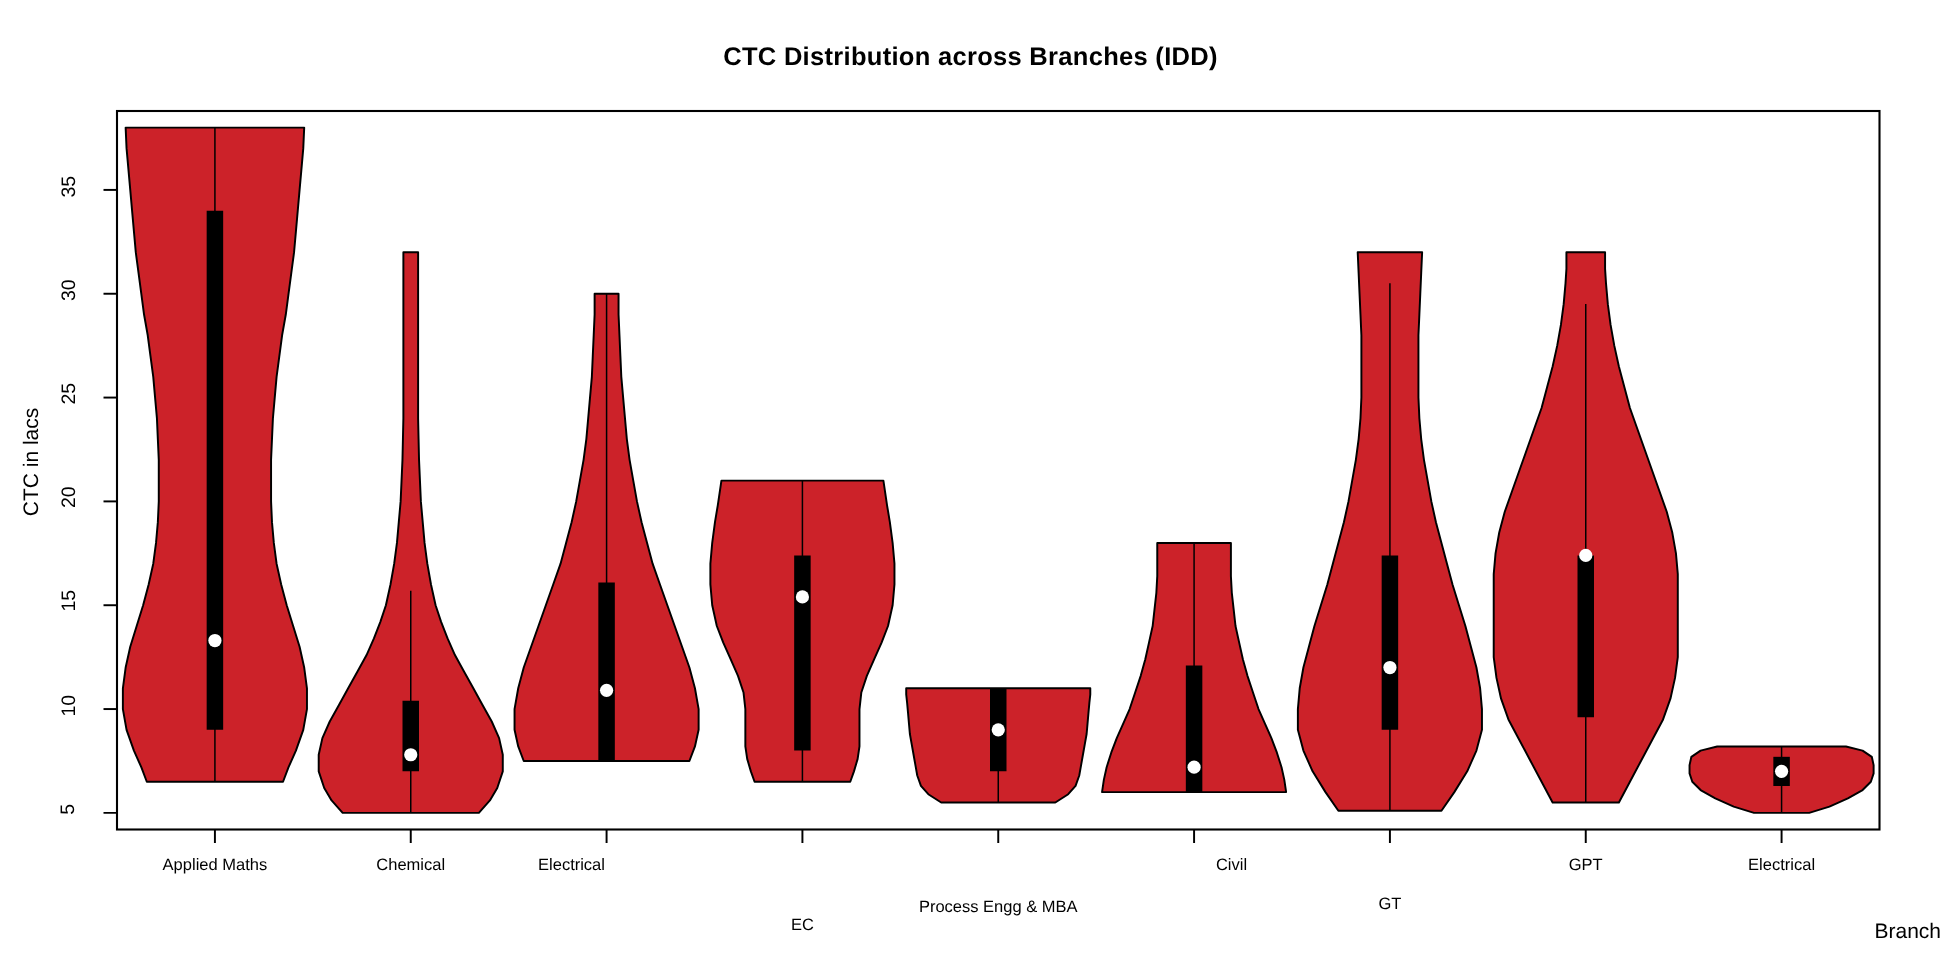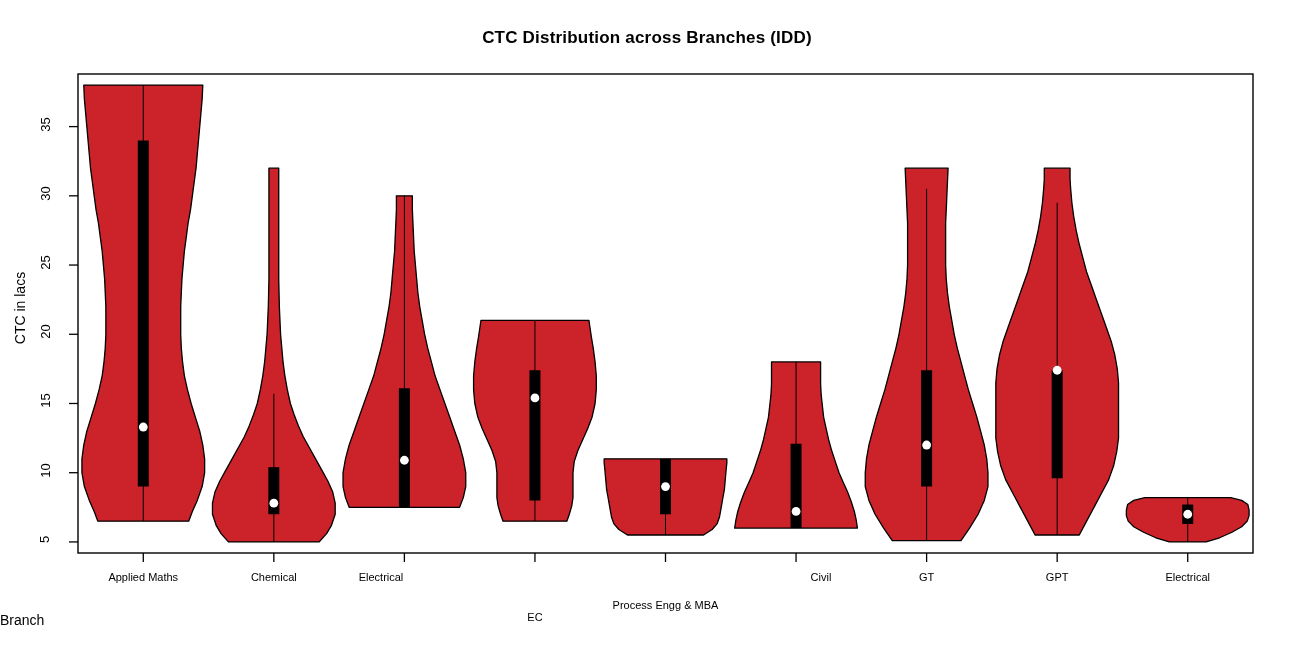--- a/index.html
+++ b/index.html
@@ -30,21 +30,21 @@
     font-size: 17px;
     font-weight: bold;
     letter-spacing: 0.2px;
     white-space: nowrap;
   }
   .axis-label-x {
     position: absolute;
     left: 0;
     top: 612px;
     width: 1294px;
-    text-align: left;
+    text-align: right;
     font-size: 14px;
   }
   .axis-label-y {
     position: absolute;
     left: 0;
     top: 0;
     width: 120px;
     font-size: 14px;
     transform-origin: 0 0;
   }
@@ -161,18 +161,18 @@
       <div class="ytick-label" style="left: 28px; top: 185.827px;"><span>30</span></div>
       <div class="ytick-label" style="left: 28px; top: 116.607px;"><span>35</span></div>
     </div>
   <div id="xtick-layer">
       <div class="xtick-label" style="left: 143.278px; top: 571px;">Applied Maths</div>
       <div class="xtick-label" style="left: 273.833px; top: 571px;">Chemical</div>
       <div class="xtick-label" style="left: 381px; top: 571px;">Electrical</div>
       <div class="xtick-label" style="left: 534.944px; top: 571px; margin-top: 40px;">EC</div>
       <div class="xtick-label" style="left: 665.5px; top: 571px; margin-top: 28px;">Process Engg &amp; MBA</div>
       <div class="xtick-label" style="left: 821px; top: 571px;">Civil</div>
-      <div class="xtick-label" style="left: 926.611px; top: 571px;">GT</div>
+      <div class="xtick-label" style="left: 926.611px; top: 597px;">GT</div>
       <div class="xtick-label" style="left: 1057.17px; top: 571px;">GPT</div>
       <div class="xtick-label" style="left: 1187.72px; top: 571px;">Electrical</div>
     </div>
 
 </div>
 
 </body></html>

